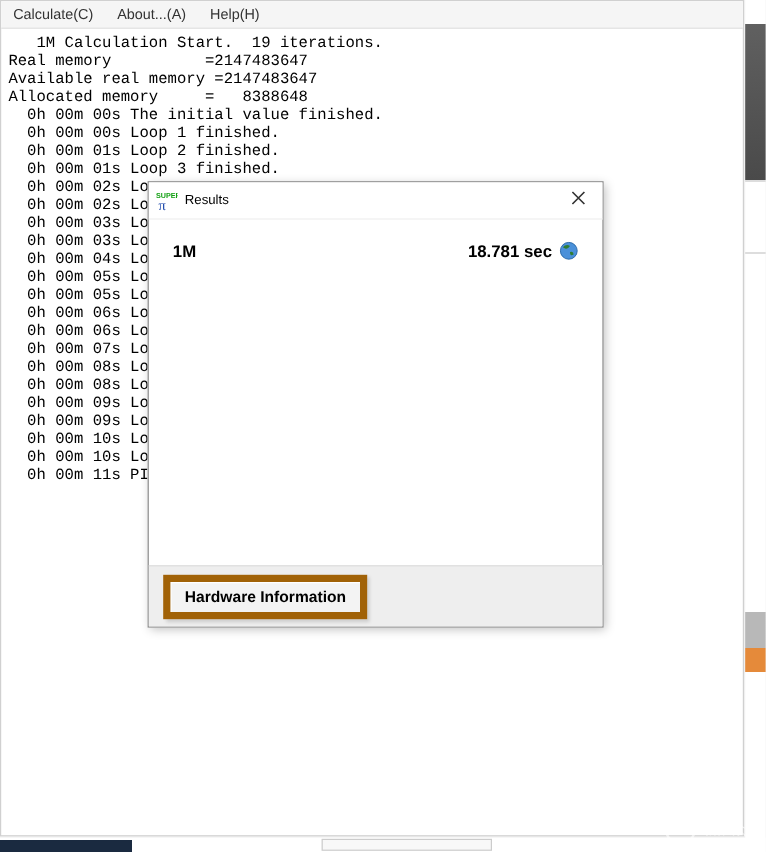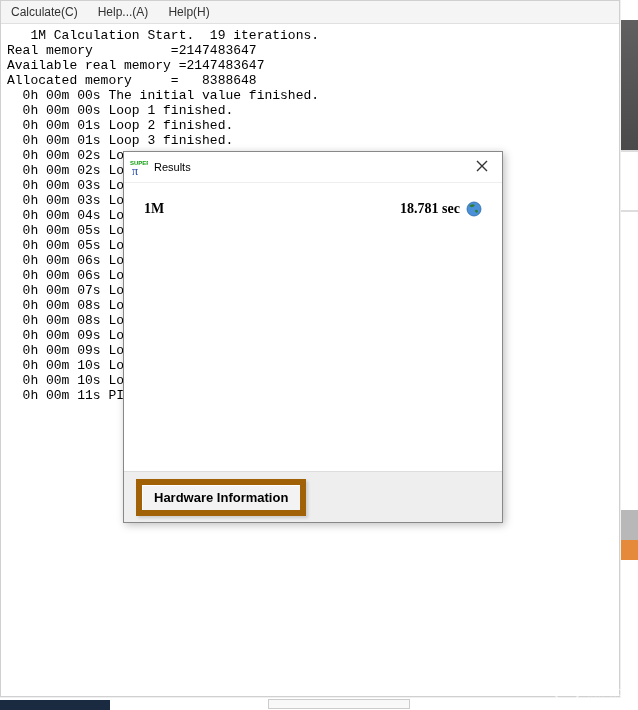--- a/index.html
+++ b/index.html
@@ -78,21 +78,20 @@
     display: flex;
     align-items: center;
     justify-content: center;
     cursor: pointer;
   }
   .dialog-close svg { width: 12px; height: 12px; }
   .dialog-body {
     padding: 18px 20px 0 20px;
     height: 280px;
     position: relative;
-    font-family: Liberation Serif, serif;
   }
   .result-row {
     display: flex;
     align-items: center;
     font-size: 14px;
     font-weight: bold;
   }
   .result-label { flex: 0 0 auto; }
   .result-time  { margin-left: auto; }
   .globe-icon {
@@ -180,21 +179,21 @@
     background:#f8f8f8;
   }
 </style>
 </head>
 <body>
 
 <div class="app-window">
 
   <div class="menu-bar">
     <span class="menu-item">Calculate(C)</span>
-    <span class="menu-item">Help...(A)</span>
+    <span class="menu-item">About...(A)</span>
     <span class="menu-item">Help(H)</span>
   </div>
 
   <div class="console" id="console">   1M Calculation Start.  19 iterations.
 Real memory          =2147483647
 Available real memory =2147483647
 Allocated memory     =   8388648
   0h 00m 00s The initial value finished.
   0h 00m 00s Loop 1 finished.
   0h 00m 01s Loop 2 finished.

